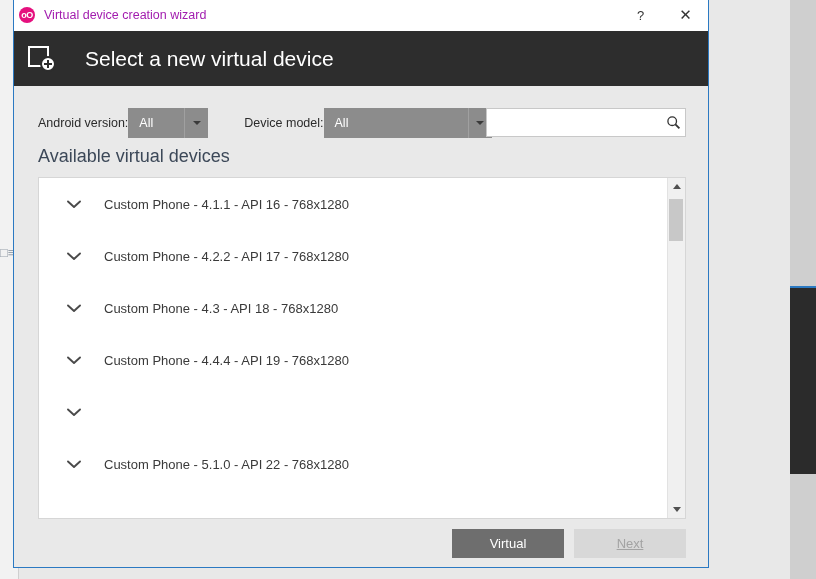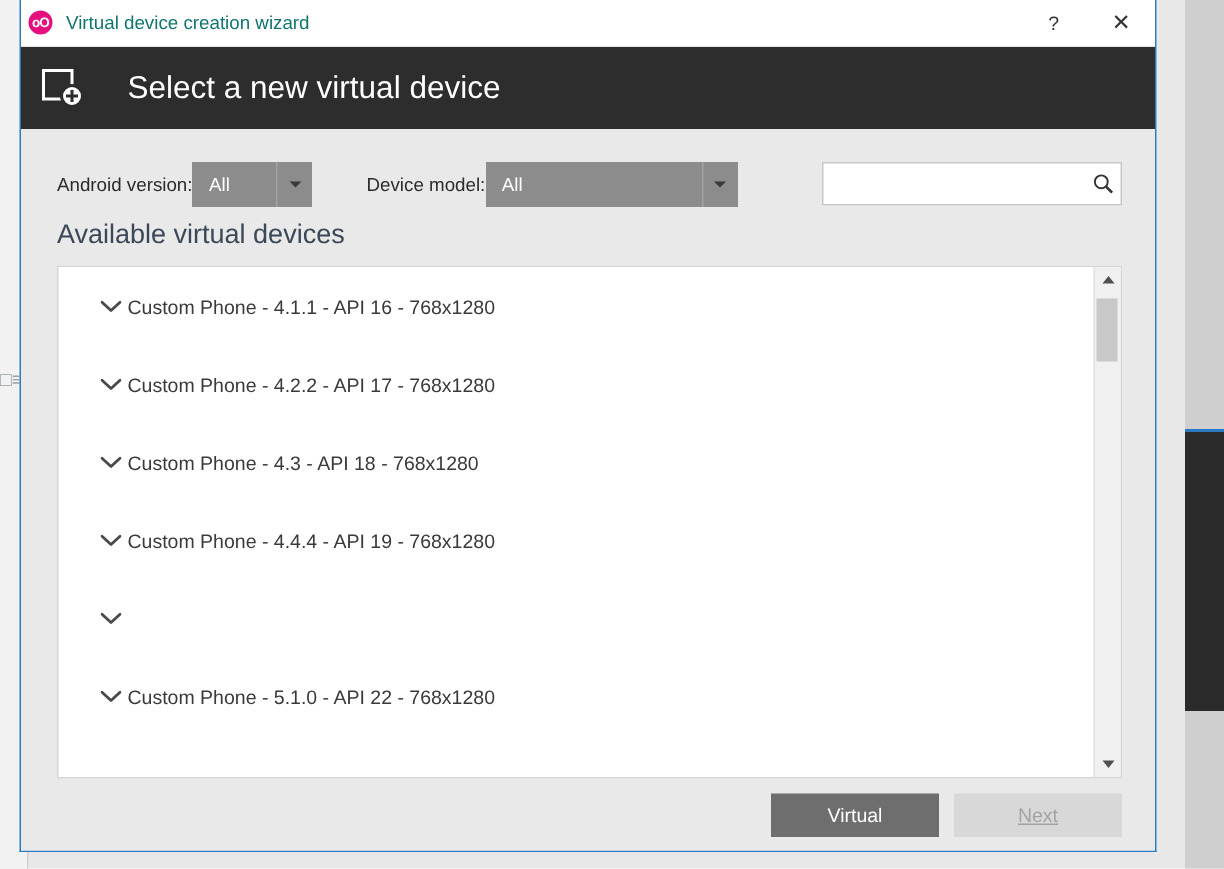--- a/index.html
+++ b/index.html
@@ -53,21 +53,21 @@
     right: 0; top: 286px;
     width: 26px; height: 2px;
     background: #2b79c2;
   }
 
   
   #dialog {
     position: absolute;
     left: 13px;
     top: 0;
-    width: 758px;
+    width: 696px;
     height: 568px;
     background: #ffffff;
     border: 1px solid #2b79c2;
     border-top: none;
     box-sizing: border-box;
     display: flex;
     flex-direction: column;
   }
 
   
@@ -90,21 +90,21 @@
     font-size: 9px;
     font-weight: bold;
     line-height: 16px;
     text-align: center;
     letter-spacing: -0.5px;
     flex: none;
   }
   .title-text {
     margin-left: 9px;
     font-size: 12.5px;
-    color: #0f766e;
+    color: #a21caf;
   }
   .win-buttons {
     position: absolute;
     right: 0; top: 0;
     height: 30px;
     display: flex;
   }
   .win-btn {
     width: 45px;
     height: 30px;
@@ -289,21 +289,21 @@
     cursor: default;
   }
   .chev {
     width: 22px;
     display: flex;
     align-items: center;
     justify-content: center;
     flex: none;
   }
   .device-label {
-    margin-left: 0;
+    margin-left: 19px;
     font-size: 13px;
     color: #3a3a3a;
   }
 
   
   .scrollbar {
     width: 17px;
     background: #f0f0f0;
     border-left: 1px solid #e2e2e2;
     display: flex;

